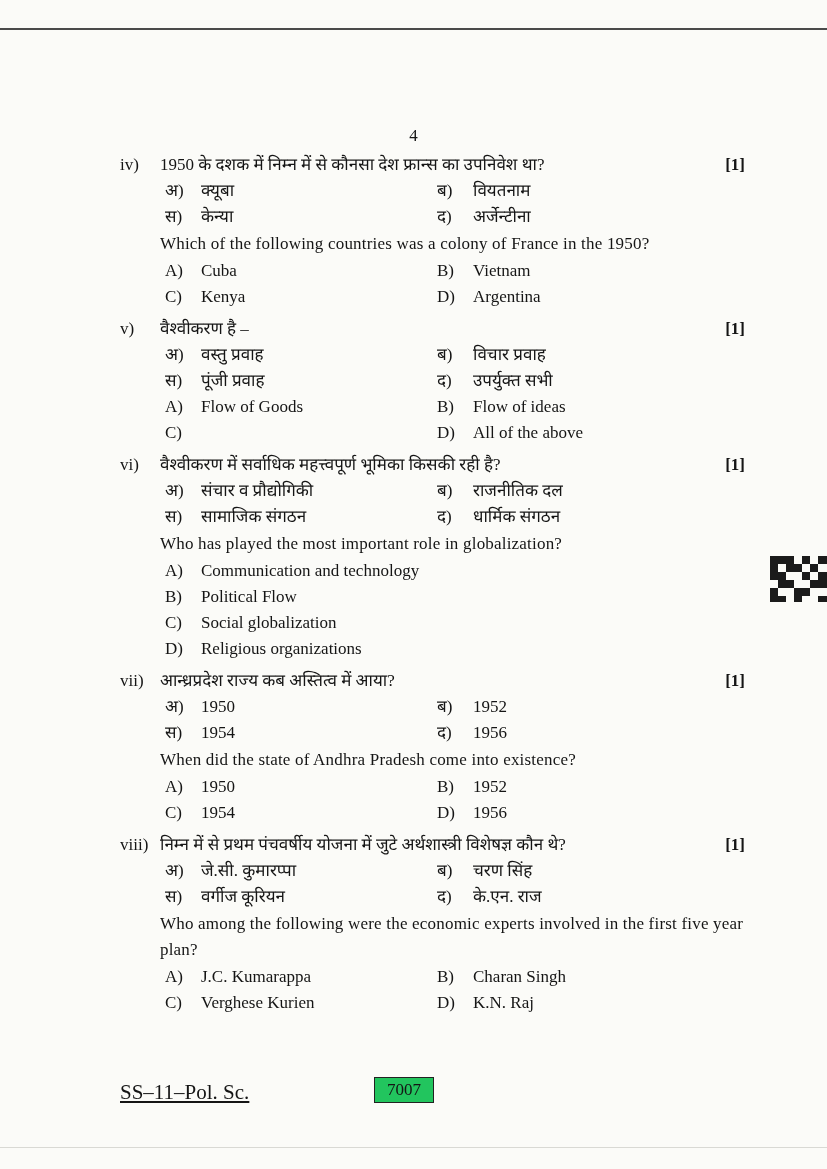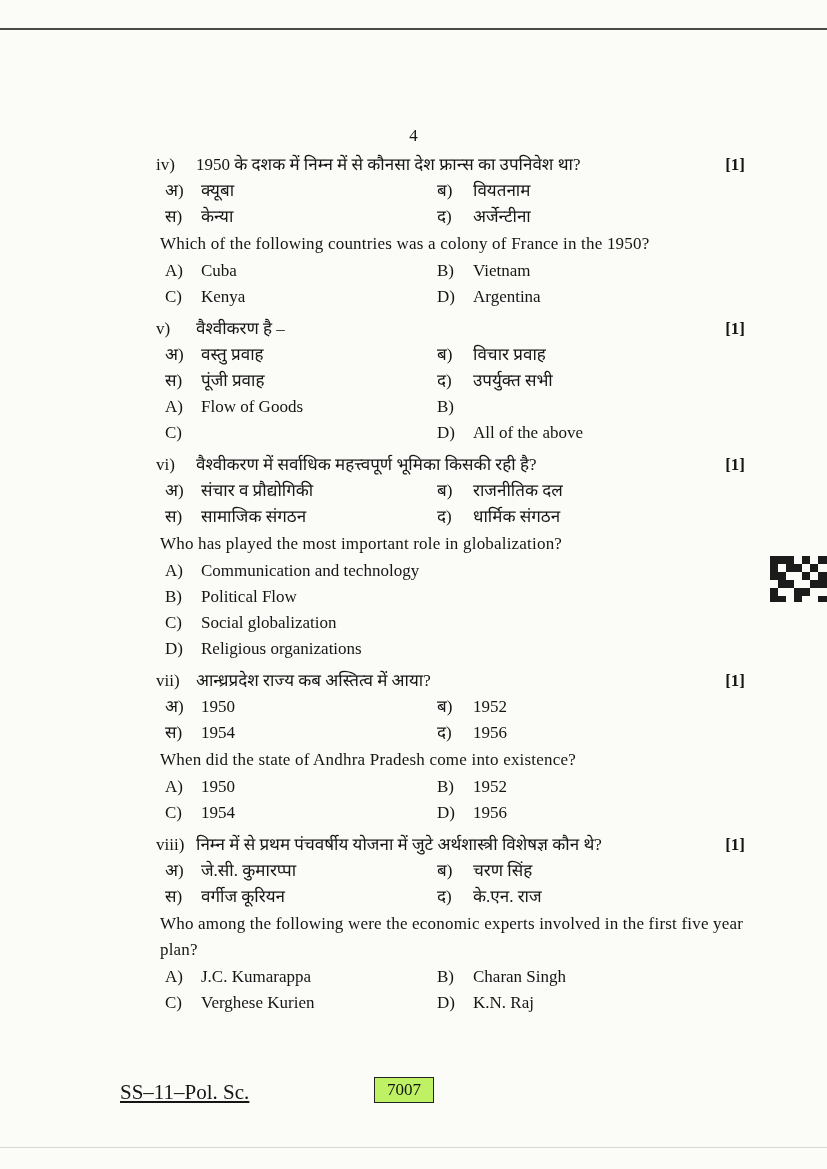--- a/index.html
+++ b/index.html
@@ -20,35 +20,35 @@
   .page-number {
     position:absolute; top:126px; left:0; right:0;
     text-align:center; font-size:17px;
   }
   .content {
     position:absolute; top:152px; left:160px; right:82px;
     font-size:17px; line-height:26px;
   }
   .q { margin-bottom:6px; }
   .q-head { display:flex; align-items:baseline; margin-left:-40px; }
-  .q-id { flex:0 0 40px;margin-left:36px; }
+  .q-id { flex:0 0 40px; }
   .q-hindi { flex:1 1 auto; }
   .q-marks { flex:0 0 auto; font-weight:bold; padding-left:10px; }
   .opts { display:grid; grid-template-columns:272px 1fr; padding-left:5px; }
   .opts.single { grid-template-columns:1fr; }
   .opt { display:flex; }
   .ol { flex:0 0 36px; }
   .ot { flex:1 1 auto; }
   .q-eng { margin:1px 0; letter-spacing:0.2px; }
   .footer-label {
     position:absolute; left:120px; top:1080px; font-size:21px;text-decoration:underline;
   }
   .paper-code-box {
     position:absolute; left:374px; top:1077px;
-    border:1.5px solid #222; background:#bef264;
+    border:1.5px solid #222; background:#22c55e;
     padding:0 10px; font-size:17px; line-height:24px;
     min-width:38px; text-align:center;
   }
   .qr {
     position:absolute; right:0; top:556px; width:57px; height:46px;
   }
 </style>
 </head>
 <body>
 
@@ -127,20 +127,21 @@
         <span class="ot">उपर्युक्त सभी</span>
       </div>
     </div>
     <div class="opts english">
       <div class="opt">
         <span class="ol">A)</span>
         <span class="ot">Flow of Goods</span>
       </div>
       <div class="opt">
         <span class="ol">B)</span>
+        <span class="ot">Flow of ideas</span>
       </div>
       <div class="opt">
         <span class="ol">C)</span>
       </div>
       <div class="opt">
         <span class="ol">D)</span>
         <span class="ot">All of the above</span>
       </div>
     </div>
   </div>

